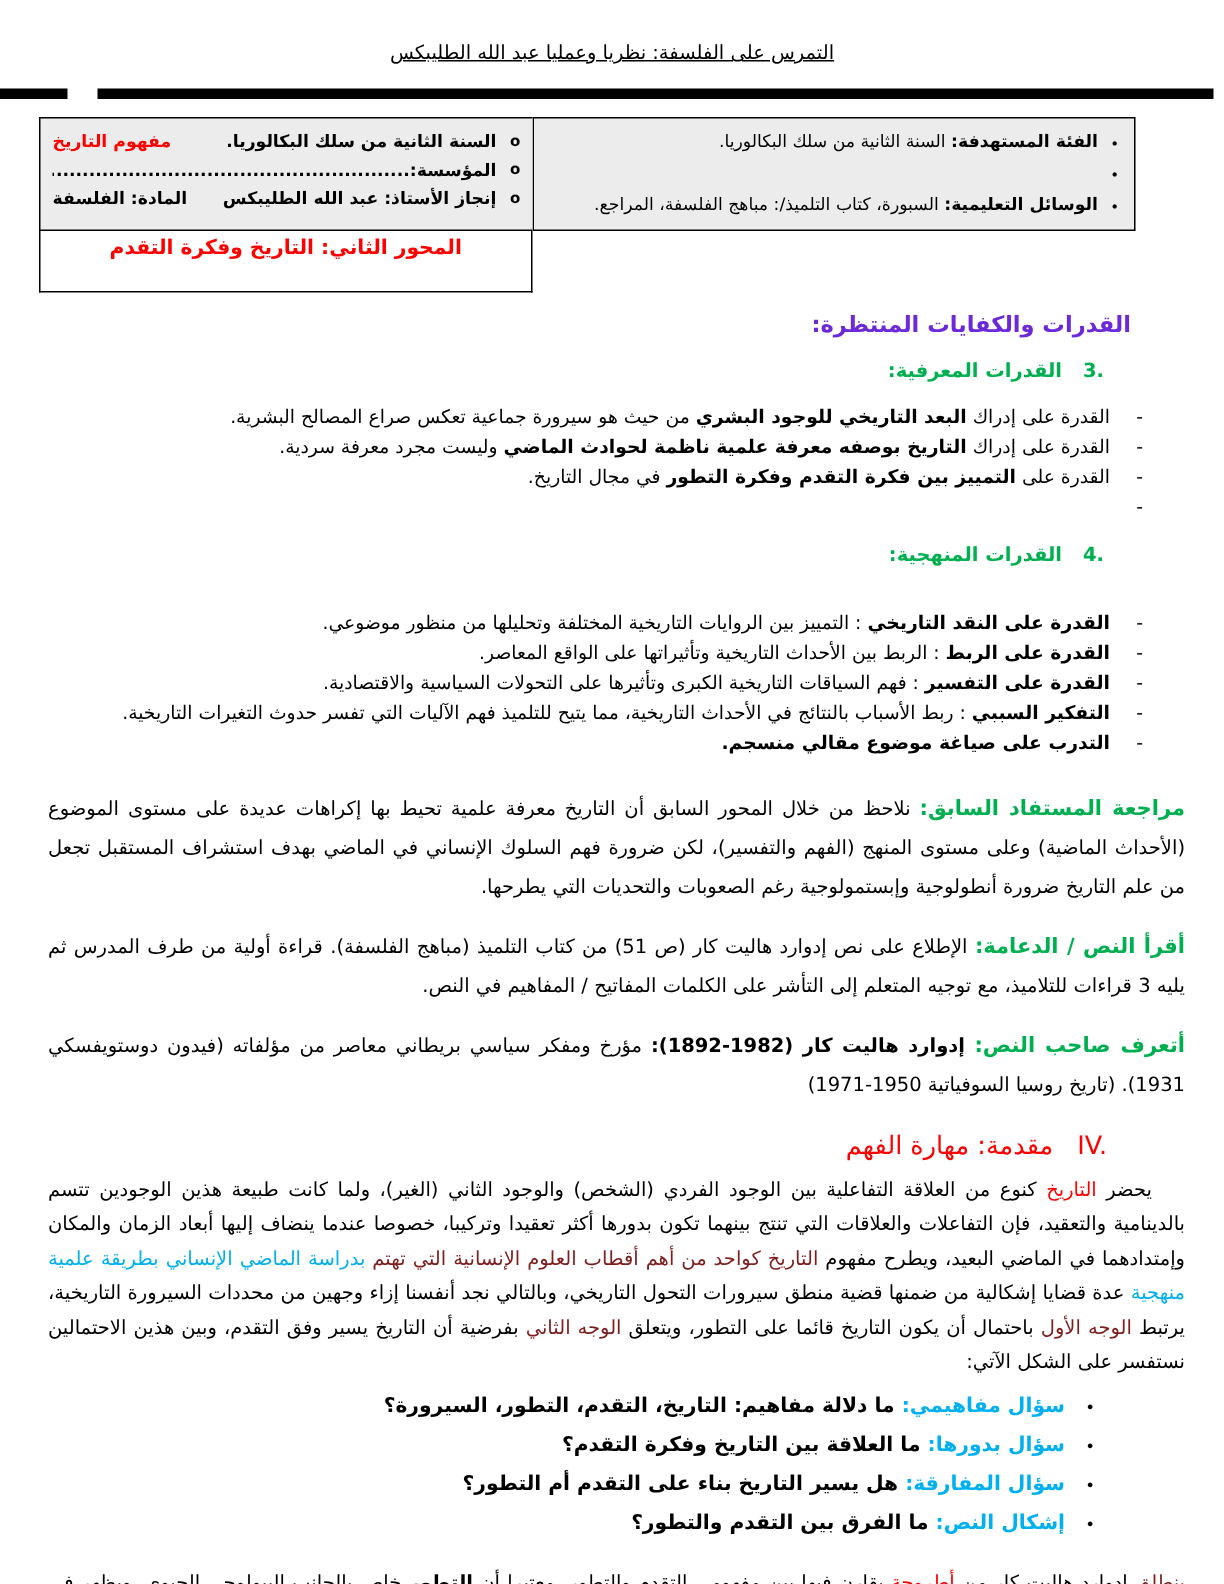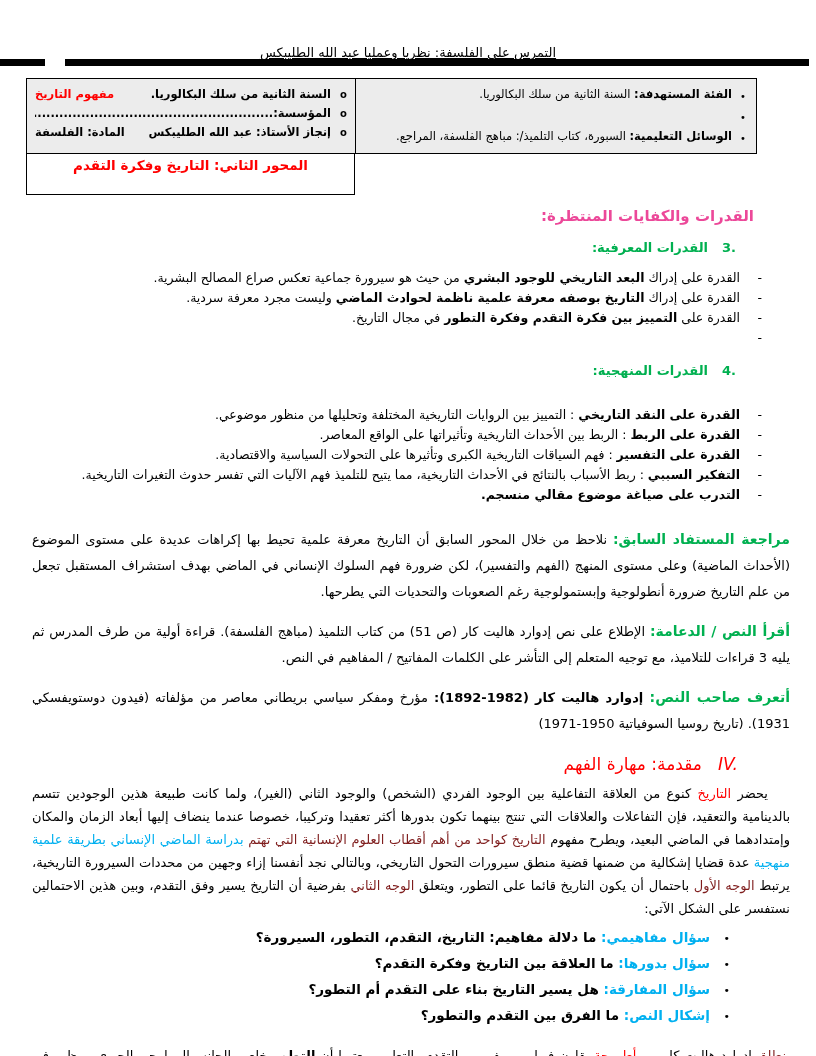--- a/index.html
+++ b/index.html
@@ -9,21 +9,21 @@
     margin: 0 auto;
     background: #fff;
     position: relative;
     direction: rtl;
     font-family: "DejaVu Sans", "Liberation Sans", sans-serif;
     color: #000;
     overflow: hidden;
   }
   
   .header-title {
-    position: absolute; top: 45px; left: 0; right: 0;
+    position: absolute; top: 28px; left: 0; right: 0;
     text-align: center; font-size: 13px;
     text-decoration: underline;
   }
   .bar-main { position: absolute; top: 59px; left: 65px; right: 7px; height: 7px; background: #000; }
   .bar-left { position: absolute; top: 59px; left: 0; width: 45px; height: 7px; background: #000; }
 
   .content { padding: 78px 20px 0 26px; }
 
   
   .itable { margin-left: 0; margin-right: 39px; display: grid; grid-template-columns: 55% 45%; }
@@ -45,39 +45,39 @@
   .trow .bullet { width: 14px; flex: none; font-size: 10px; padding-top: 2px; }
   .trow .obullet { width: 16px; flex: none; font-size: 10px; }
   .trow.spread { justify-content: space-between; }
   .grp { display: flex; }
   .tlabel { font-weight: bold; }
   .dots { overflow: hidden; white-space: nowrap; flex: 1; }
   .red-b { color: #FF0000; font-weight: bold; }
   .axis-text { color: #FF0000; font-weight: bold; font-size: 13.5px; margin-top: 44px; }
 
   
-  .h-red { color: #ec4899; font-weight: bold; font-size: 15px; margin: 12px 42px 0 0; }
+  .h-red { color: #6d28d9; font-weight: bold; font-size: 15px; margin: 12px 42px 0 0; }
   .h-green { color: #00B050; font-weight: bold; font-size: 13px; margin: 15px 60px 0 0; }
   .h-green .num { display: inline-block; direction: ltr; margin-left: 14px; }
 
   
   .dashlist { margin: 13px 34px 0 40px; }
   .dashlist .li { display: flex; line-height: 20px; font-size: 12.5px; }
   .dashlist .li .dash { width: 22px; flex: none; text-align: right; }
   .dashlist.second { margin-top: 27px; }
   .dashlist .li .txt { text-align: justify; }
 
   
   .para { margin: 21px 6px 0 6px; font-size: 13px; line-height: 26px; text-align: justify; }
   .para .glabel { color: #00B050; font-weight: bold; font-size: 14px; }
   .para.tight { margin-top: 13px; }
 
   
   .h-iv { color: #FF0000; font-size: 17px; margin: 17px 58px 0 0; }
-  .h-iv .num { display: inline-block; direction: ltr; margin-left: 16px; font-style: italic; }
+  .h-iv .num { display: inline-block; direction: ltr; margin-left: 16px; }
 
   .intro-par { margin: 8px 6px 0 6px; font-size: 13px; line-height: 23px; text-align: justify; text-indent: 22px; }
   .b-blue { color: #7f1d1d; font-weight: normal; }
   .t-lblue { color: #00B0F0; }
   .b-red { color: #FF0000; font-weight: normal; }
   .b-blk { font-weight: bold; }
 
   
   .qlist { margin: 5px 66px 0 0; }
   .q { display: flex; line-height: 24px; font-size: 13.5px; }

